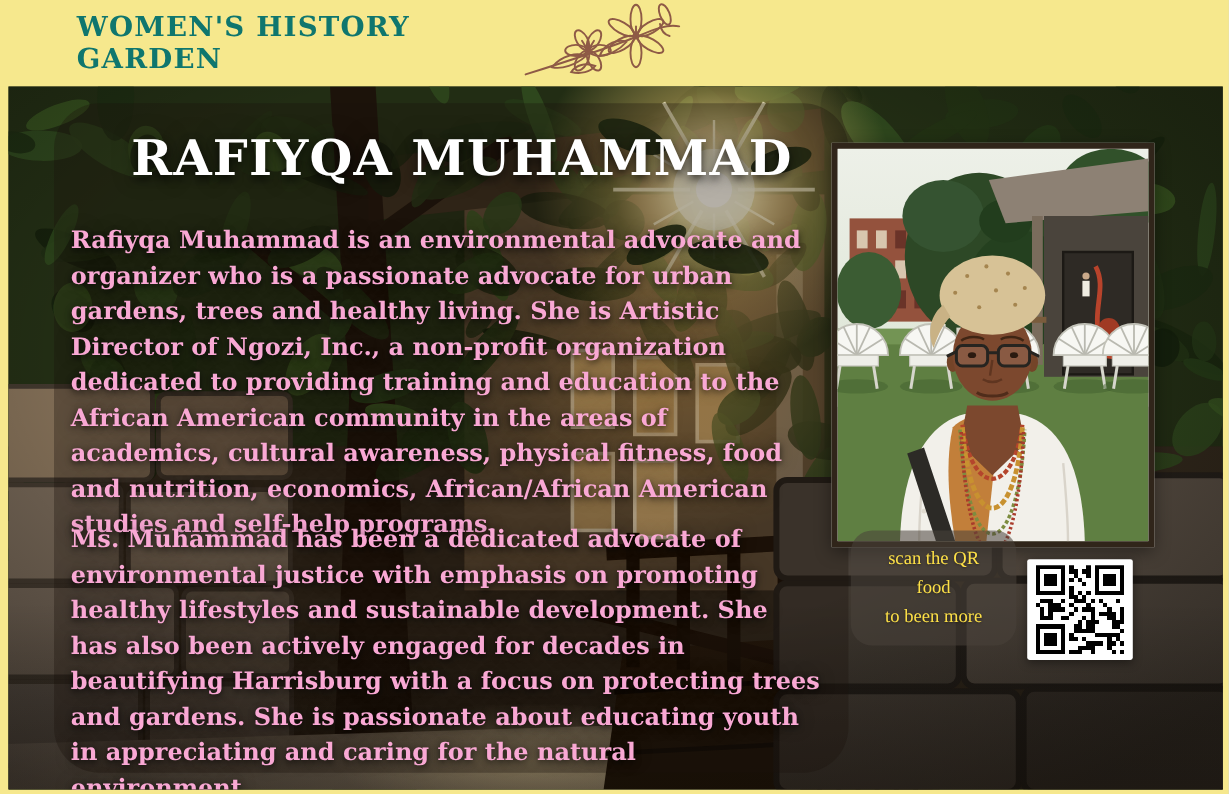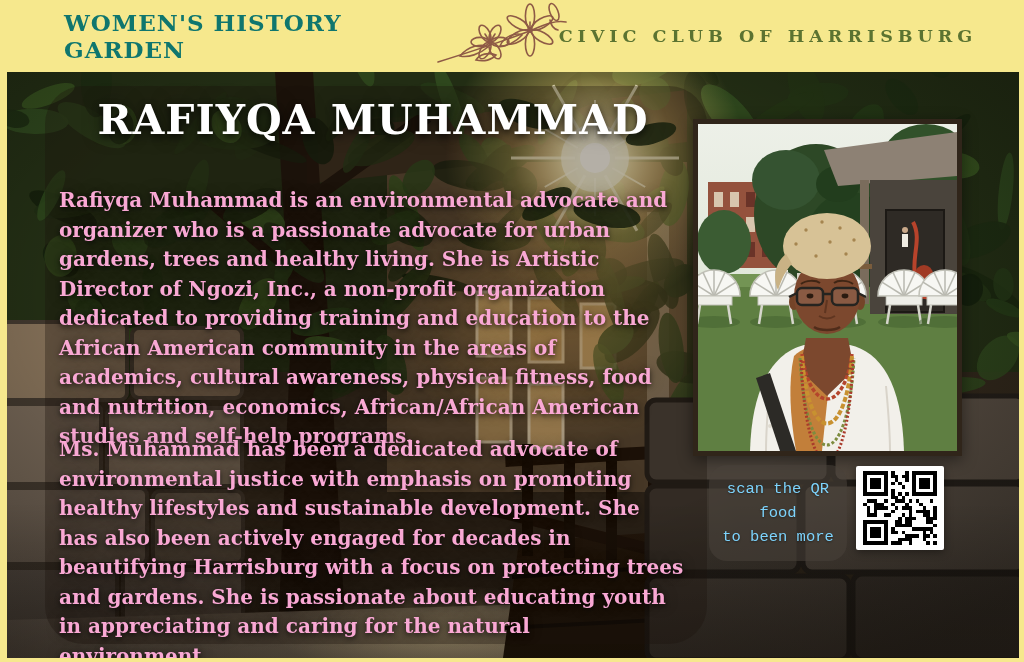--- a/index.html
+++ b/index.html
@@ -10,36 +10,36 @@
   .banner-left{position:absolute;left:64px;top:0;width:360px;height:72px;display:flex;align-items:center;justify-content:center;
       font-weight:700;font-size:23px;letter-spacing:1px;color:#0f766e;}
   .banner-flower{position:absolute;left:430px;top:0;width:142px;height:70px;}
   .banner-right{position:absolute;left:578px;top:0;width:380px;height:72px;display:flex;align-items:center;justify-content:center;
       font-weight:700;font-size:17.5px;letter-spacing:5px;color:#5B7331;white-space:nowrap;}
   
   .garden{position:absolute;left:7px;top:72px;width:1012px;height:586px;overflow:hidden;background:#1d2511;}
   .garden > svg.bg{position:absolute;left:0;top:0;}
   .text-panel{position:absolute;left:38px;top:14px;width:662px;height:558px;border-radius:38px;
       background:rgba(26,19,11,.33);}
-  .name{position:absolute;left:40px;top:24px;width:652px;margin:0;text-align:center;
+  .name{position:absolute;left:40px;top:24px;width:652px;margin:12px;text-align:center;
       font-size:41px;font-weight:700;letter-spacing:1px;color:#fff;
       text-shadow:0 3px 7px rgba(0,0,0,.65),0 0 20px rgba(0,0,0,.4);}
   .para{position:absolute;left:48px;width:626px;margin:4px;text-align:left;color:#f9a8d4;
       font-size:20px;font-weight:700;line-height:29.5px;
       text-shadow:0 2px 5px rgba(0,0,0,.65),0 0 14px rgba(0,0,0,.35);}
   .p1{top:110px;}
   .p2{top:359px;}
   
   .photo{position:absolute;left:686px;top:47px;width:269px;height:337px;border:5px solid #30251a;
       box-sizing:border-box;background:#e8ece4;box-shadow:0 4px 14px rgba(0,0,0,.45);}
   .photo svg{display:block;}
   
-  .qr-pill{position:absolute;left:702px;top:393px;width:138px;height:96px;border-radius:18px;
+  .qr-pill{position:absolute;left:702px;top:370px;width:138px;height:96px;border-radius:18px;
       background:rgba(72,66,59,.55);display:flex;flex-direction:column;align-items:center;justify-content:center;
-      font-family:Liberation Mono, monospace;font-size:15.5px;line-height:1.55;color:#7dd3fc;
+      font-family:Liberation Serif, serif;font-size:15.5px;line-height:1.55;color:#fde047;
       text-shadow:0 1px 2px rgba(0,0,0,.4);}
   .qr{position:absolute;left:849px;top:394px;width:88px;height:84px;background:#fff;padding:5px;
       box-sizing:border-box;border-radius:2px;box-shadow:0 2px 8px rgba(0,0,0,.4);}
 </style>
 </head>
 <body>
 
 <div class="poster">
 
   <div class="banner">
@@ -71,21 +71,20 @@
             <ellipse cx="60" cy="32" rx="4.6" ry="9" transform="rotate(330 60 42)"></ellipse>
             <circle cx="60" cy="42" r="1.8"></circle>
             <line x1="60" y1="42" x2="55" y2="34"></line>
             <line x1="60" y1="42" x2="60" y2="34"></line>
             <line x1="60" y1="42" x2="65" y2="34"></line>
           </g>
         <ellipse cx="124" cy="12" rx="4" ry="9" transform="rotate(-22 124 12)"></ellipse>
         <path d="M120,20 C121,26 124,29 128,30"></path>
       </svg>
     </div>
-    <div class="banner-right">CIVIC CLUB OF HARRISBURG</div>
   </div>
 
   <div class="garden">
     <svg class="bg" id="bg-svg" viewBox="0 0 1012 586" width="1012" height="586">
       <defs>
         <radialGradient id="sunGlow">
           <stop offset="0%" stop-color="#fffef5"></stop>
           <stop offset="22%" stop-color="#ffeeb2" stop-opacity=".95"></stop>
           <stop offset="55%" stop-color="#ffd878" stop-opacity=".4"></stop>
           <stop offset="100%" stop-color="#ffd878" stop-opacity="0"></stop>

